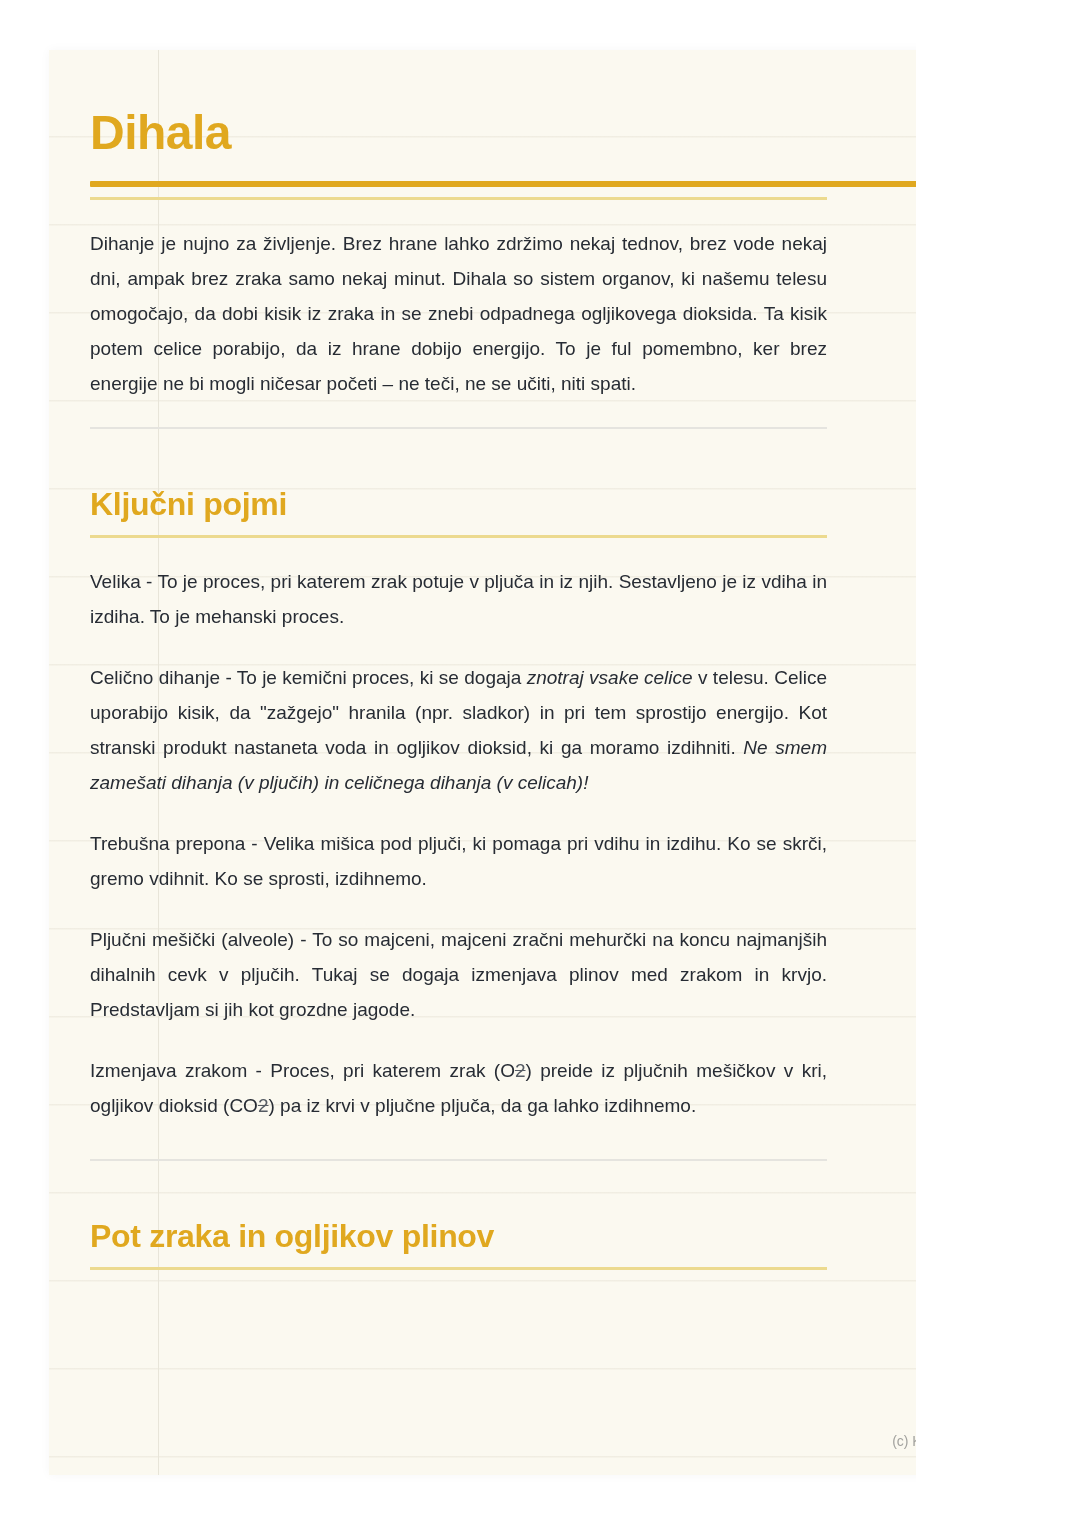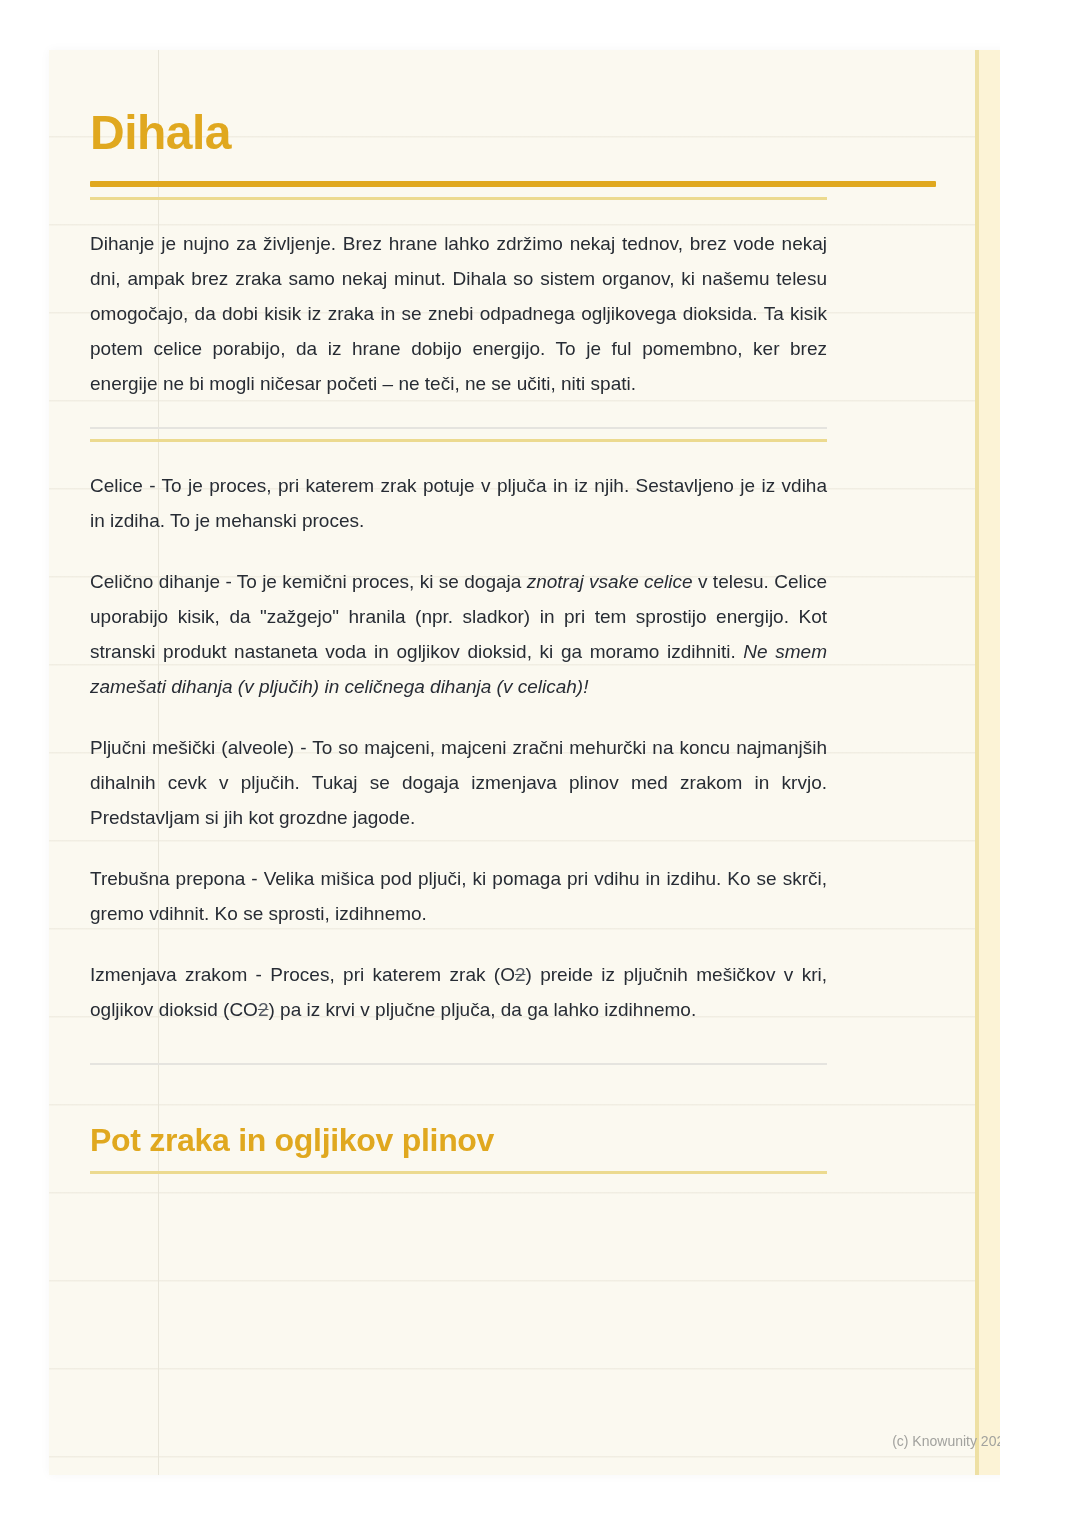--- a/index.html
+++ b/index.html
@@ -3,21 +3,21 @@
 <meta charset="utf-8">
 <style>
   html, body {
     margin: 0;
     padding: 0;
     background: #ffffff;
     font-family: "Liberation Sans", "DejaVu Sans", sans-serif;
   }
   .canvas {
     position: relative;
-    width: 1000px;
+    width: 916px;
     height: 1528px;
     background: #ffffff;
     overflow: hidden;
   }
   .sheet {
     position: absolute;
     left: 49px;
     top: 50px;
     width: 983px;
     height: 1425px;
@@ -126,25 +126,26 @@
       <div class="title-rule"></div>
 
       <section>
         <div class="h2-rule"></div>
         <p class="para"><span>Dihanje je nujno za življenje. Brez hrane lahko zdržimo nekaj tednov, brez vode nekaj dni, ampak brez zraka samo nekaj minut. Dihala so sistem organov, ki našemu telesu omogočajo, da dobi </span><b>kisik</b><span> iz zraka in se znebi odpadnega </span><b>ogljikovega dioksida</b><span>. Ta kisik potem celice porabijo, da iz hrane dobijo energijo. To je ful pomembno, ker brez energije ne bi mogli ničesar početi – ne teči, ne se učiti, niti spati.</span></p>
       </section>
 
       <div class="section-divider"></div>
 
       <section>
+        <h2 class="h2">Ključni pojmi</h2>
         <div class="h2-rule"></div>
-        <p class="para"><b>Celice</b><span> - To je proces, pri katerem zrak potuje v pljuča in iz njih. Sestavljeno je iz vdiha in izdiha. To je mehanski proces.</span></p>
+        <p class="para"><b>Velika</b><span> - To je proces, pri katerem zrak potuje v pljuča in iz njih. Sestavljeno je iz vdiha in izdiha. To je mehanski proces.</span></p>
         <p class="para"><b>Celično dihanje</b><span> - To je kemični proces, ki se dogaja </span><i>znotraj vsake celice</i><span> v telesu. Celice uporabijo kisik, da "zažgejo" hranila (npr. sladkor) in pri tem sprostijo energijo. Kot stranski produkt nastaneta voda in ogljikov dioksid, ki ga moramo izdihniti. </span><i>Ne smem zamešati dihanja (v pljučih) in celičnega dihanja (v celicah)!</i></p>
+        <p class="para"><b>Trebušna prepona</b><span> - Velika mišica pod pljuči, ki pomaga pri vdihu in izdihu. Ko se skrči, gremo vdihnit. Ko se sprosti, izdihnemo.</span></p>
         <p class="para"><b>Pljučni mešički (alveole)</b><span> - To so majceni, majceni zračni mehurčki na koncu najmanjših dihalnih cevk v pljučih. Tukaj se dogaja izmenjava plinov med zrakom in krvjo. Predstavljam si jih kot grozdne jagode.</span></p>
-        <p class="para"><b>Trebušna prepona</b><span> - Velika mišica pod pljuči, ki pomaga pri vdihu in izdihu. Ko se skrči, gremo vdihnit. Ko se sprosti, izdihnemo.</span></p>
         <p class="para"><b>Izmenjava zrakom</b><span> - Proces, pri katerem zrak (O</span><s>2</s><span>) preide iz pljučnih mešičkov v kri, ogljikov dioksid (CO</span><s>2</s><span>) pa iz krvi v pljučne pljuča, da ga lahko izdihnemo.</span></p>
       </section>
 
       <div class="section-divider divider-space"></div>
 
       <section>
         <h2 class="h2">Pot zraka in ogljikov plinov</h2>
         <div class="h2-rule"></div>
       </section>
 

